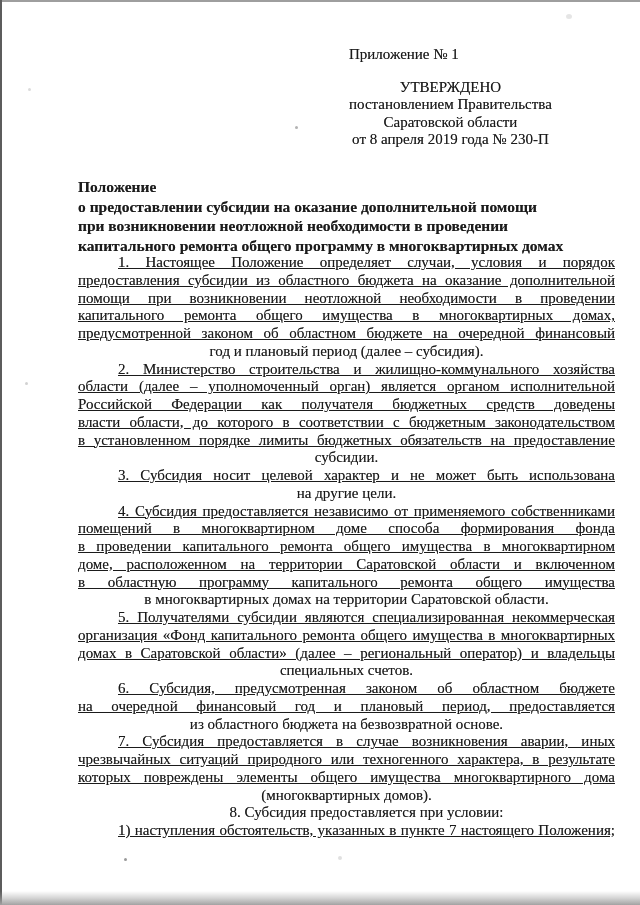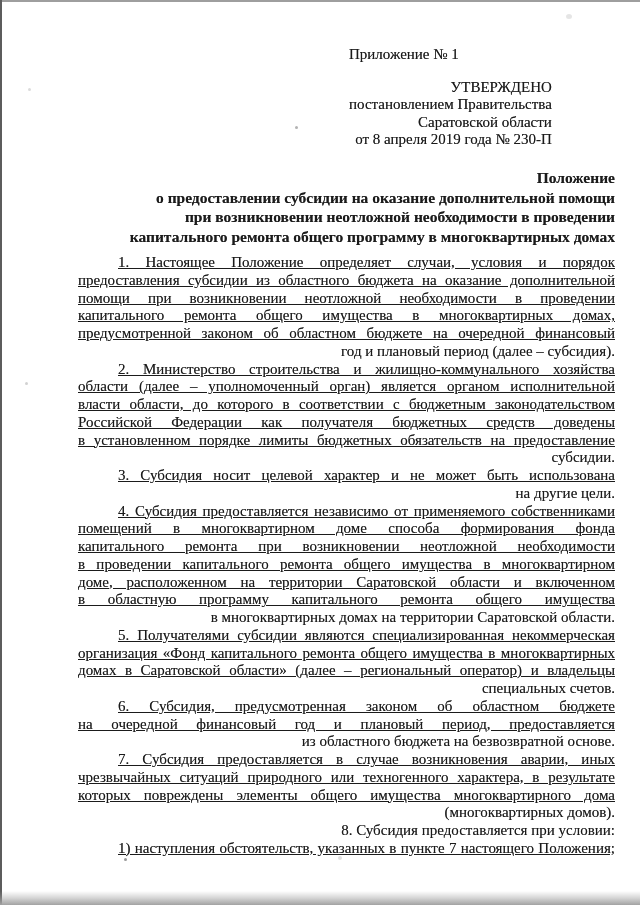--- a/index.html
+++ b/index.html
@@ -46,40 +46,40 @@
     line-height: 17.5px;
     text-shadow: 0 0 0.5px rgba(0,0,0,0.55);
   }
   .approval-block .appendix {
     margin-bottom: 15px;
   }
   
   .doc-title {
     position: absolute;
     left: 78px;
-    top: 168px;
+    top: 177px;
     width: 537px;
-    text-align: right;
+    text-align: left;
     font-weight: bold;
     font-size: 15.5px;
     line-height: 19.6px;
     text-shadow: 0 0 0.5px rgba(0,0,0,0.5);
   }
   
   .doc-body {
     position: absolute;
     left: 78px;
     top: 254px;
     width: 537px;
     font-size: 15px;
     line-height: 17.75px;
     text-shadow: 0 0 0.5px rgba(0,0,0,0.5);
   }
   .line {
-    text-align: right;
+    text-align: center;
   }
   .line.fill {
     text-align: justify;
     text-align-last: justify;
     text-decoration: underline;
   }
   .line.indent {
     text-indent: 40px;
   }
   
@@ -130,33 +130,32 @@
       <div class="line indent fill">1. Настоящее Положение определяет случаи, условия и порядок</div>
       <div class="line fill">предоставления субсидии из областного бюджета на оказание дополнительной</div>
       <div class="line fill">помощи при возникновении неотложной необходимости в проведении</div>
       <div class="line fill">капитального ремонта общего имущества в многоквартирных домах,</div>
       <div class="line fill">предусмотренной законом об областном бюджете на очередной финансовый</div>
       <div class="line">год и плановый период (далее – субсидия).</div>
     </div>
     <div class="para">
       <div class="line indent fill">2. Министерство строительства и жилищно-коммунального хозяйства</div>
       <div class="line fill">области (далее – уполномоченный орган) является органом исполнительной</div>
+      <div class="line fill">Российской Федерации как получателя бюджетных средств доведены</div>
       <div class="line fill">власти области, до которого в соответствии с бюджетным законодательством</div>
-      <div class="line fill">Российской Федерации как получателя бюджетных средств доведены</div>
       <div class="line fill">в установленном порядке лимиты бюджетных обязательств на предоставление</div>
       <div class="line">субсидии.</div>
     </div>
     <div class="para">
       <div class="line indent fill">3. Субсидия  носит целевой характер и не может быть использована</div>
       <div class="line">на другие цели.</div>
     </div>
     <div class="para">
       <div class="line indent fill">4. Субсидия предоставляется независимо от применяемого собственниками</div>
       <div class="line fill">помещений в многоквартирном доме способа формирования фонда</div>
-      <div class="line fill">капитального ремонта при возникновении неотложной необходимости</div>
       <div class="line fill">в проведении капитального ремонта общего имущества в многоквартирном</div>
       <div class="line fill">доме, расположенном на территории Саратовской области и включенном</div>
       <div class="line fill">в областную программу капитального ремонта общего имущества</div>
       <div class="line">в многоквартирных домах на территории Саратовской области.</div>
     </div>
     <div class="para">
       <div class="line indent fill">5. Получателями субсидии являются специализированная некоммерческая</div>
       <div class="line fill">организация «Фонд капитального ремонта общего имущества в многоквартирных</div>
       <div class="line fill">домах в Саратовской области» (далее – региональный оператор) и владельцы</div>
       <div class="line">специальных счетов.</div>

